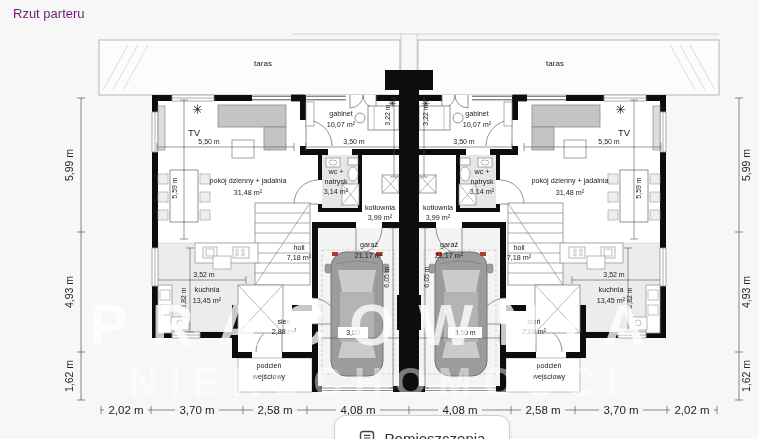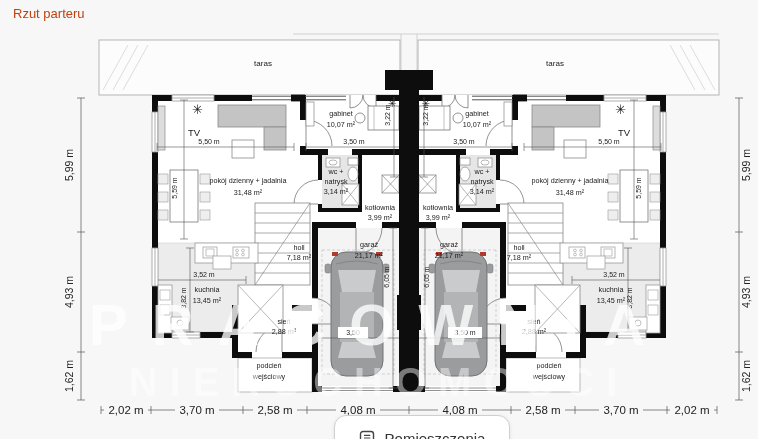--- a/index.html
+++ b/index.html
@@ -1,18 +1,18 @@
 <!DOCTYPE html>
 <html><head>
 <meta charset="utf-8">
 <style>
   html,body{margin:0;padding:0;}
   .canvas{position:relative;width:758px;height:439px;background:#f7f7f8;overflow:hidden;
           font-family:"Liberation Sans",sans-serif;}
-  .page-title{position:absolute;left:13px;top:6px;font-size:13px;color:#c2410c;}
+  .page-title{position:absolute;left:13px;top:6px;font-size:13px;color:#701a75;}
   svg text{font-family:"Liberation Sans",sans-serif;fill:#1a1a1a;}
   .room{font-size:7.2px;}
   .dim-in{font-size:7px;fill:#222;}
   .dim-out{font-size:10.5px;fill:#222;}
   .dim-bottom{font-size:11.5px;fill:#222;}
   .tv{font-size:9.5px;}
   .taras{font-size:8px;}
   .wm{position:absolute;left:0;width:758px;text-align:center;font-weight:bold;white-space:nowrap;
       pointer-events:none;line-height:1;}
   .wm1{top:296px;font-size:58px;letter-spacing:24px;color:rgba(255,255,255,0.78);}

